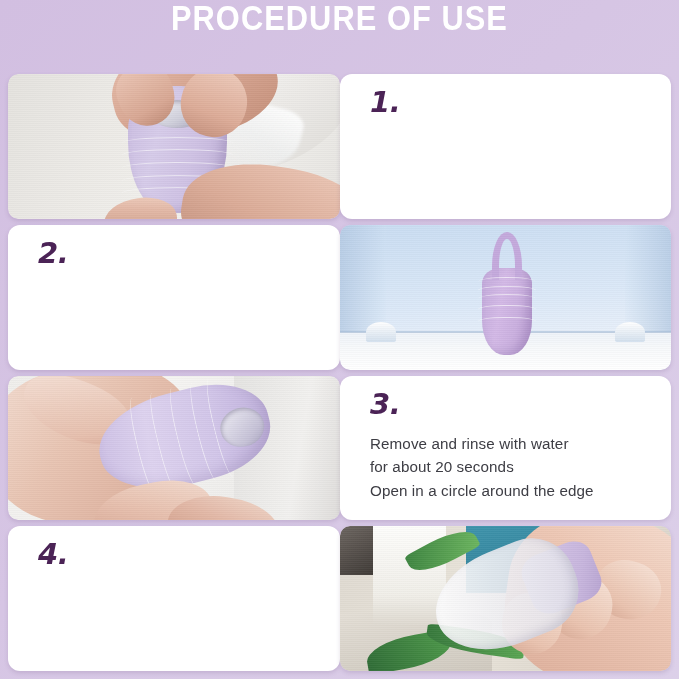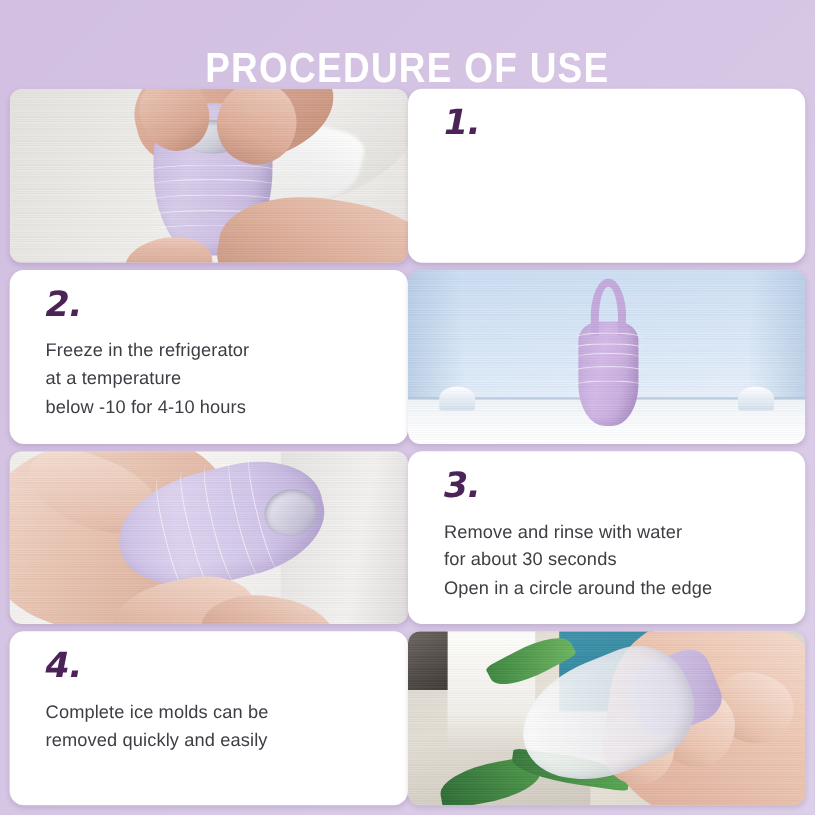--- a/index.html
+++ b/index.html
@@ -22,21 +22,21 @@
     box-sizing: border-box;
   }
 
   
   .title-bar {
     position: absolute;
     left: 0; top: 0;
     width: 679px;
     height: 74px;
     display: flex;
-    align-items: flex-end;
+    align-items: flex-start;
     justify-content: center;
   }
   .title-text {
     color: #ffffff;
     font-family: "Liberation Sans Narrow", "Liberation Sans", sans-serif;
     font-size: 35px;
     font-weight: bold;
     letter-spacing: 1.2px;
     transform: scaleX(0.88);
     transform-origin: center;
@@ -404,23 +404,20 @@
         <div class="grain"></div>
       </div>
     </div>
 
     <div class="cell text-cell">
       <div class="step-num">1.</div>
     </div>
 
     <div class="cell text-cell">
       <div class="step-num">2.</div>
-      <div class="step-body">Freeze in the refrigerator
-at a temperature
-below -10 for 4-10 hours</div>
     </div>
 
     <div class="cell photo-cell">
       <div class="photo p2 soften">
         <div class="back-wall"></div>
         <div class="side-wall-l"></div>
         <div class="side-wall-r"></div>
         <div class="floor"></div>
         <div class="shelf-line"></div>
         <div class="bracket-l"></div>
@@ -452,28 +449,26 @@
         </div>
         <div class="thumb3"></div>
         <div class="finger-low"></div>
         <div class="grain"></div>
       </div>
     </div>
 
     <div class="cell text-cell">
       <div class="step-num">3.</div>
       <div class="step-body">Remove and rinse with water
-for about 30 seconds
+for about 20 seconds
 Open in a circle around the edge</div>
     </div>
 
     <div class="cell text-cell">
       <div class="step-num">4.</div>
-      <div class="step-body">Complete ice molds can be
-removed quickly and easily</div>
     </div>
 
     <div class="cell photo-cell">
       <div class="photo p4 soften">
         <div class="sill"></div>
         <div class="window"></div>
         <div class="frame-dark"></div>
         <div class="teal"></div>
         <div class="leaf3"></div>
         <div class="leaf1"></div>

